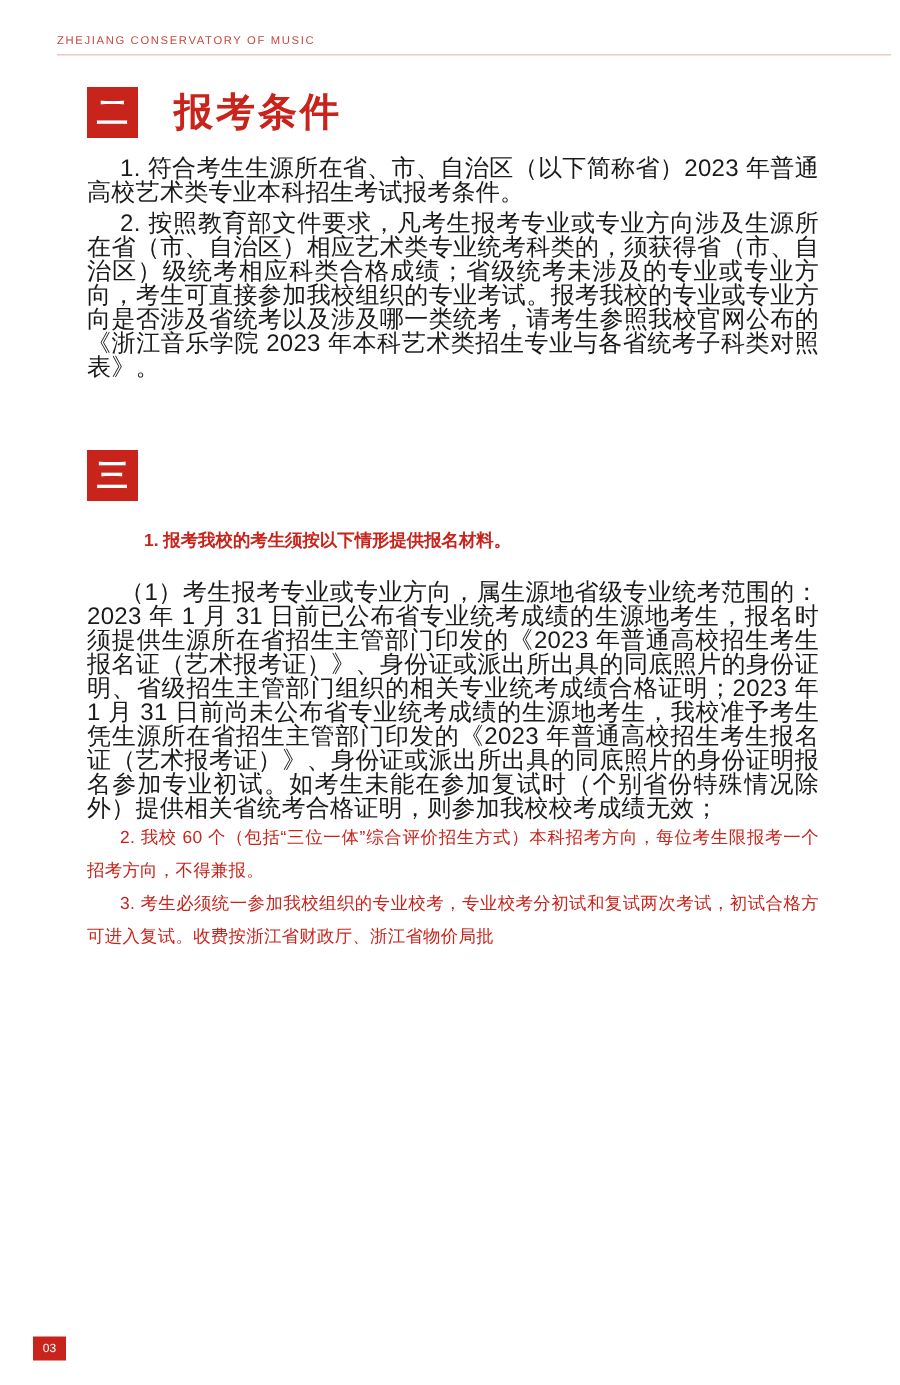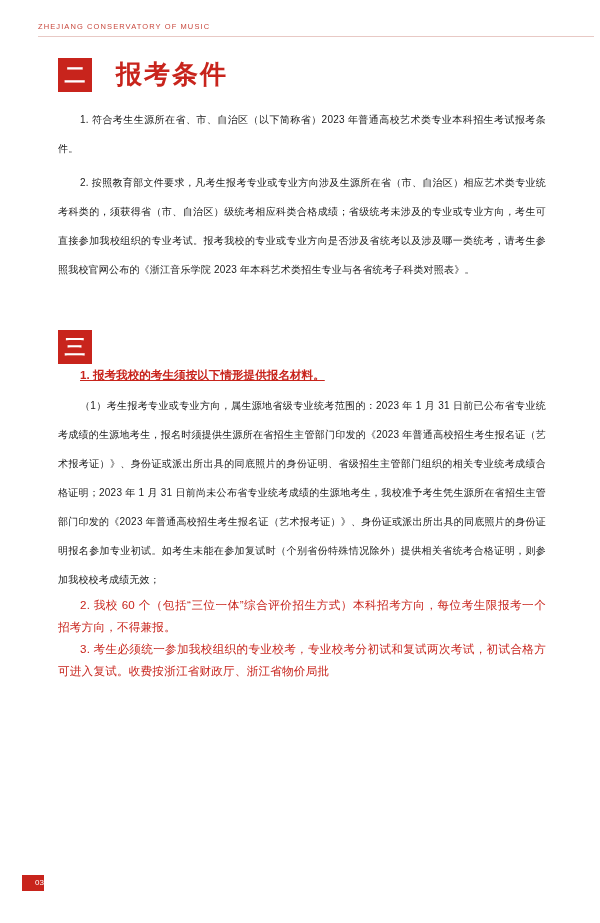--- a/index.html
+++ b/index.html
@@ -79,22 +79,22 @@
     top: 58px;
     width: 488px;
   }
   .block {
     margin-bottom: 0;
   }
   .sec2-head {
     margin-top: 0;
   }
   .para {
-    font-size: 10px;
-    line-height: 29px;
+    font-size: 16px;
+    line-height: 16px;
     color: #1a1a1a;
     text-align: justify;
     margin: 0;
     font-family: "Liberation Sans", sans-serif;
     letter-spacing: 0.2px;
   }
   .indent {
     text-indent: 22px;
   }
   .gap-top-14 { margin-top: 13px; }
@@ -108,44 +108,43 @@
     text-indent: 22px;
     margin: 0;
     text-align: justify;
     letter-spacing: 0.2px;
   }
   .red-head {
     color: #c8241c;
     font-weight: bold;
     font-size: 11.6px;
     line-height: 22px;
-    margin: 0;
+    margin: 16px;
     text-indent: 22px;
-    text-decoration: underline;
   }
   .note {
     font-size: 11.2px;
     line-height: 21.5px;
     color: #1a1a1a;
     text-align: justify;
     margin: 0;
     text-indent: 22px;
   }
   
   .page-num {
     position: absolute;
     left: 22px;
-    bottom: 32px;
+    bottom: 16px;
     width: 22px;
     height: 16px;
     background: #c8241c;
     color: #ffffff;
     font-size: 8px;
     line-height: 16px;
-    text-align: right;
+    text-align: center;
     font-family: "Liberation Sans", sans-serif;
     margin-top: 48px;
   }
 </style>
 </head>
 <body>
 
 <div class="page">
 
   <div class="header">

